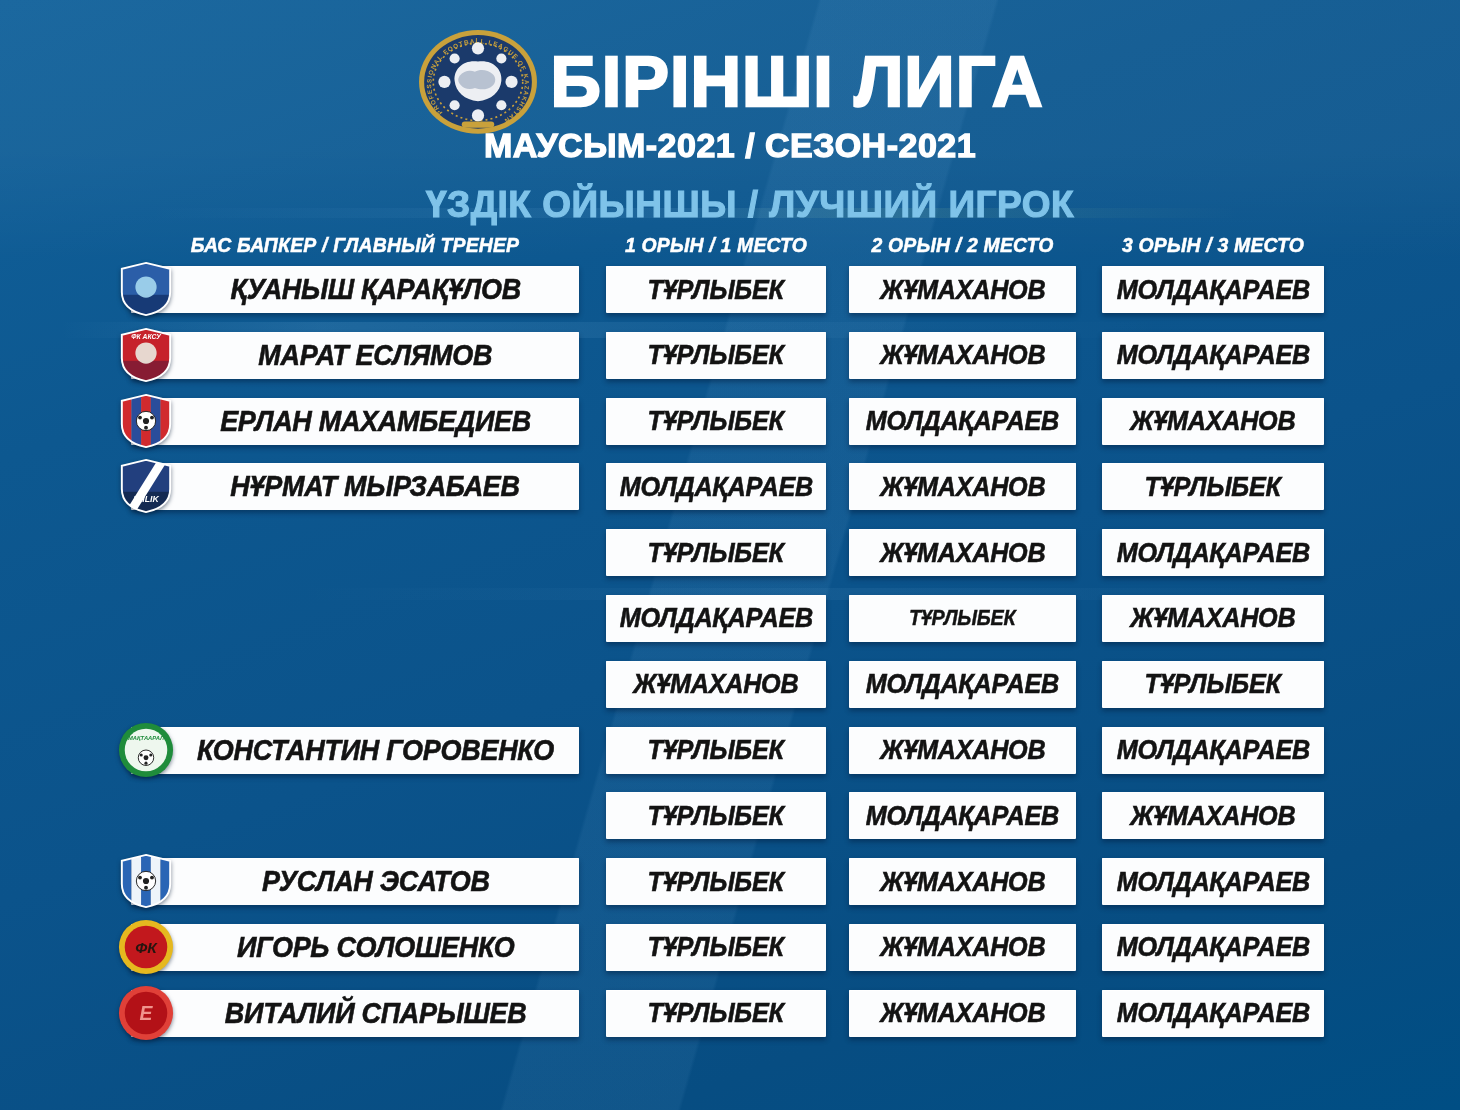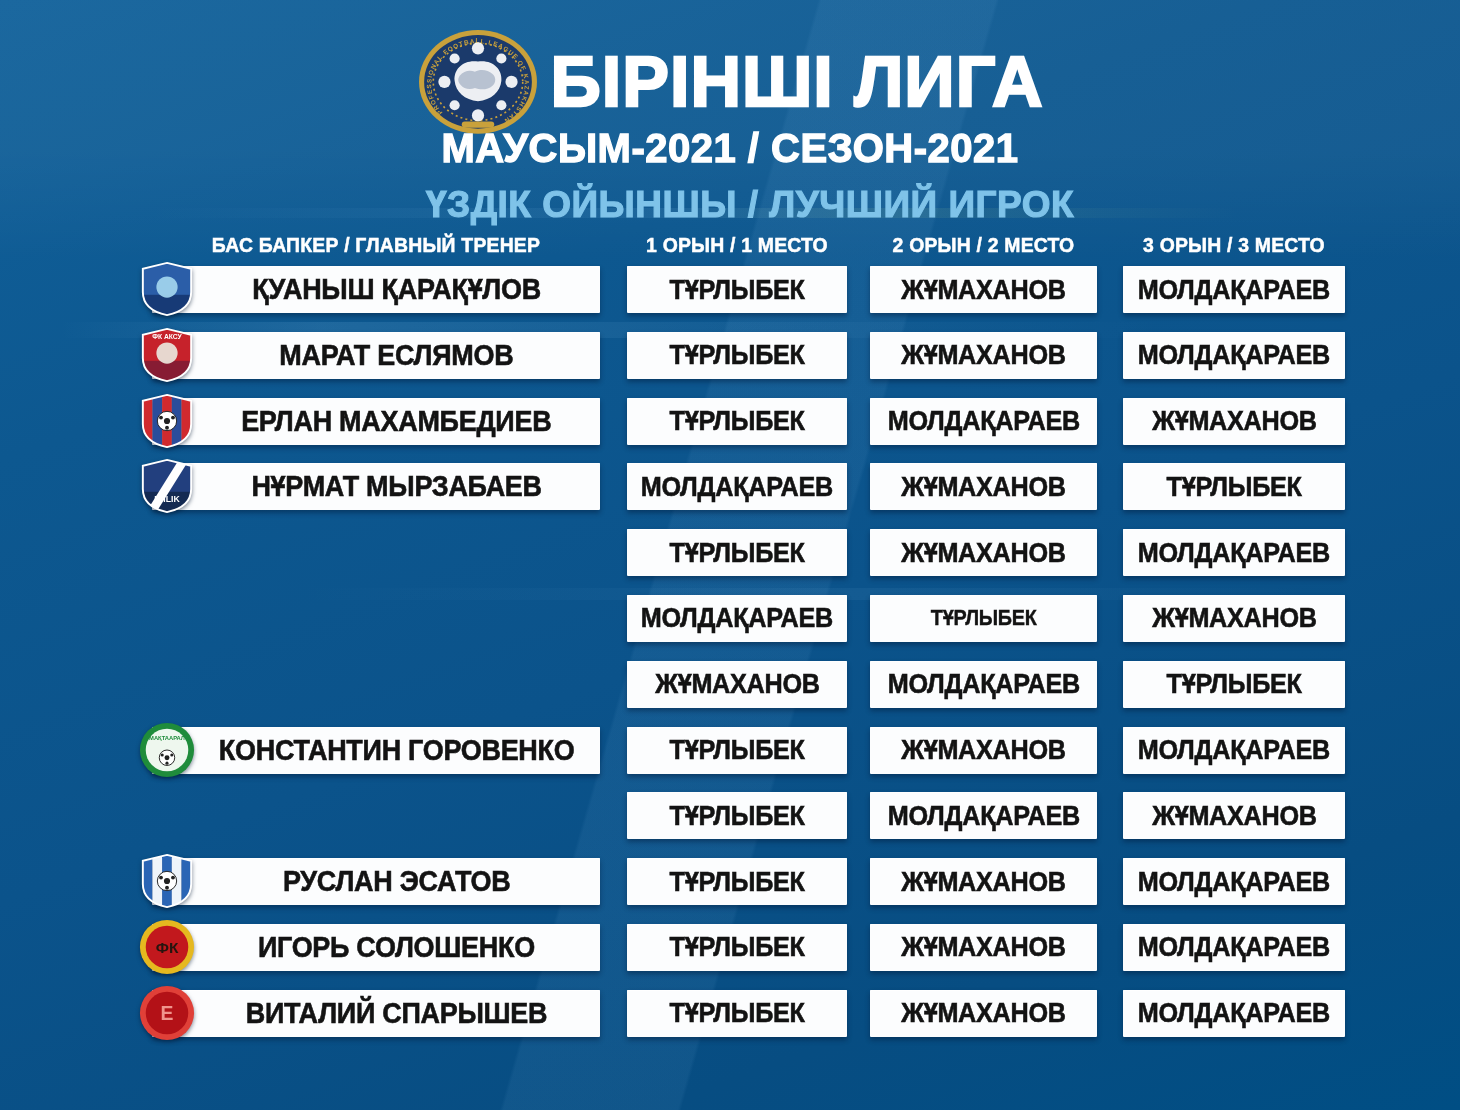--- a/index.html
+++ b/index.html
@@ -22,31 +22,31 @@
   
   .hdr{position:absolute; top:0; left:0; right:0; text-align:center;}
   .hdr-row{position:absolute; top:28px; left:0; right:0; display:flex; justify-content:center; align-items:center; gap:12px;}
   .league-logo{width:122px; height:108px; flex:0 0 auto;}
   .title{
     color:#fff; font-size:70px; font-weight:700; letter-spacing:1px; line-height:108px;
     -webkit-text-stroke:2.4px #fff; white-space:nowrap;
   }
   .season{
     position:absolute; top:126px; left:0; right:0;
-    color:#fff; font-size:40px; font-weight:700; letter-spacing:.5px;
+    color:#fff; font-size:34px; font-weight:700; letter-spacing:.5px;
     -webkit-text-stroke:1.3px #fff;
   }
   .section-title{
     position:absolute; top:184px; left:0; right:0;
     font-size:37px; font-weight:700; letter-spacing:.5px;
     -webkit-text-stroke:1.1px currentColor;
   }
 
   
-  .table{position:absolute; left:152px; top:234px; width:1193px;}
+  .table{position:absolute; left:131px; top:234px; width:1193px;font-style:italic;}
   .colheads{position:relative; height:28px;}
   .colhead{
     position:absolute; top:0; text-align:center; color:#fff;
     font-size:20px; font-weight:700; letter-spacing:.2px; -webkit-text-stroke:.5px #fff;
     transform:scaleX(.97); transform-origin:center; white-space:nowrap;
   }
   .ch0{left:0;   width:448px;}
   .ch1{left:475px; width:220px;}
   .ch2{left:718px; width:227px;}
   .ch3{left:971px; width:222px;}

